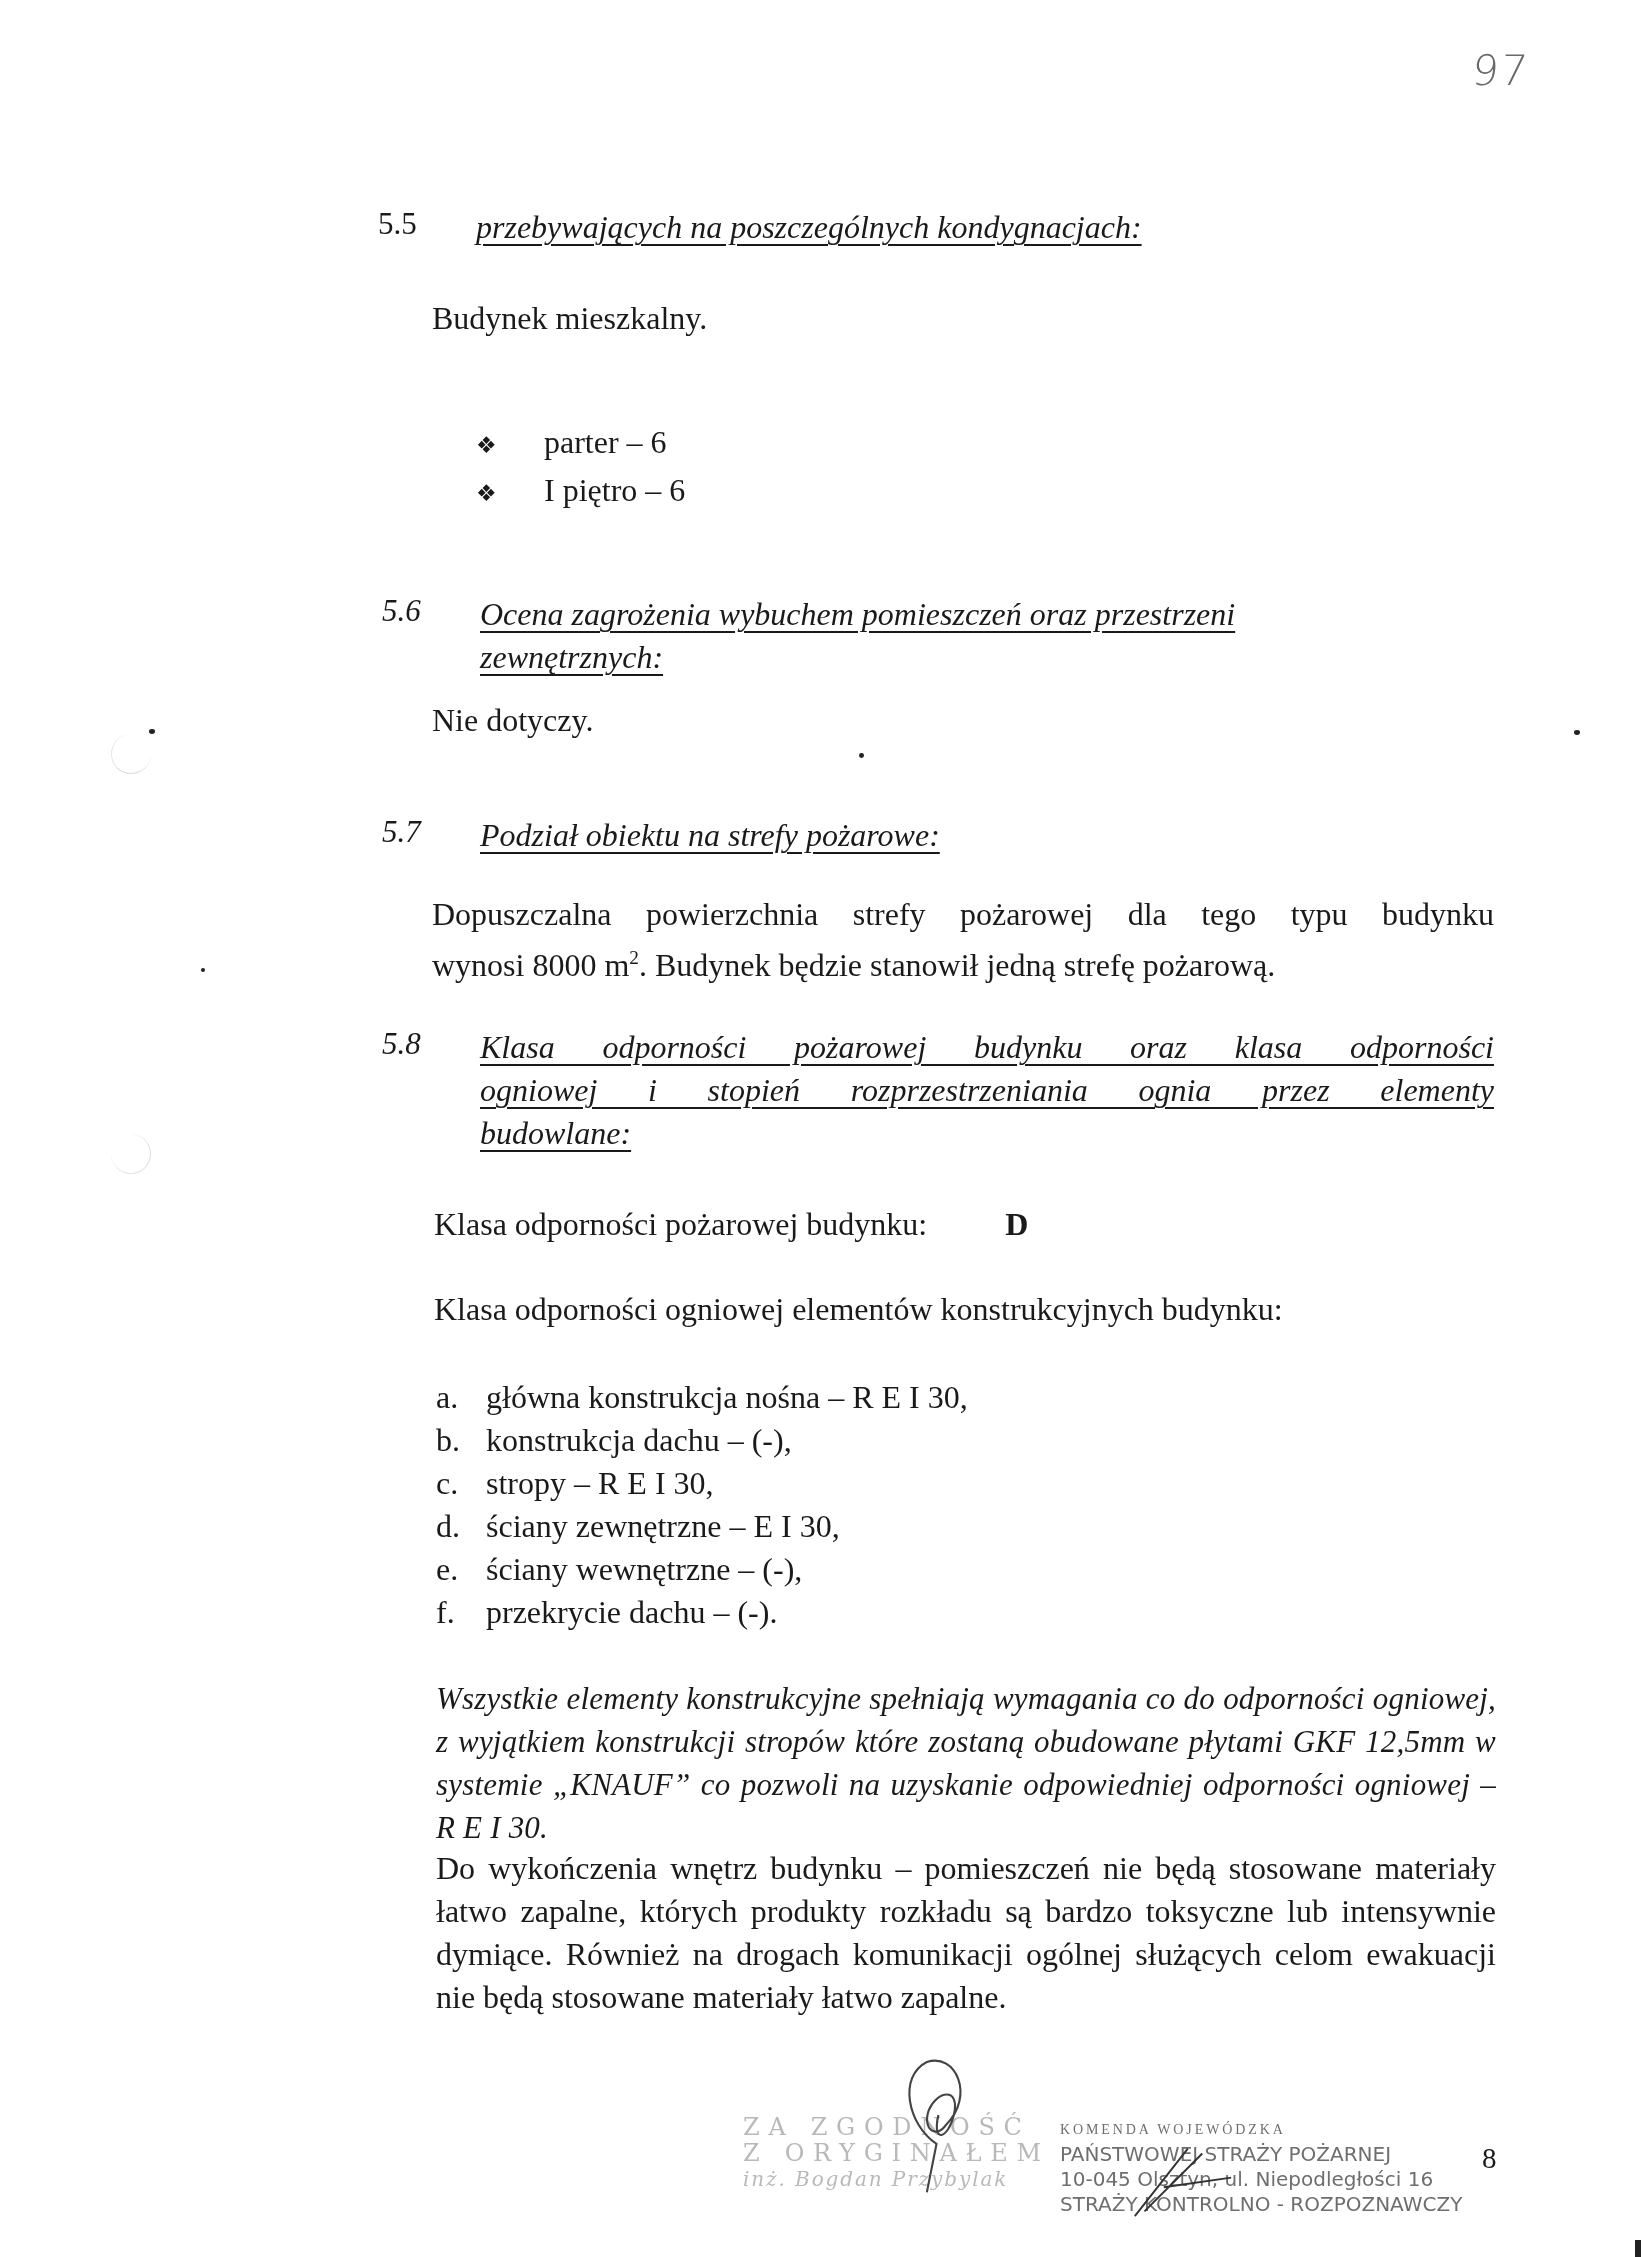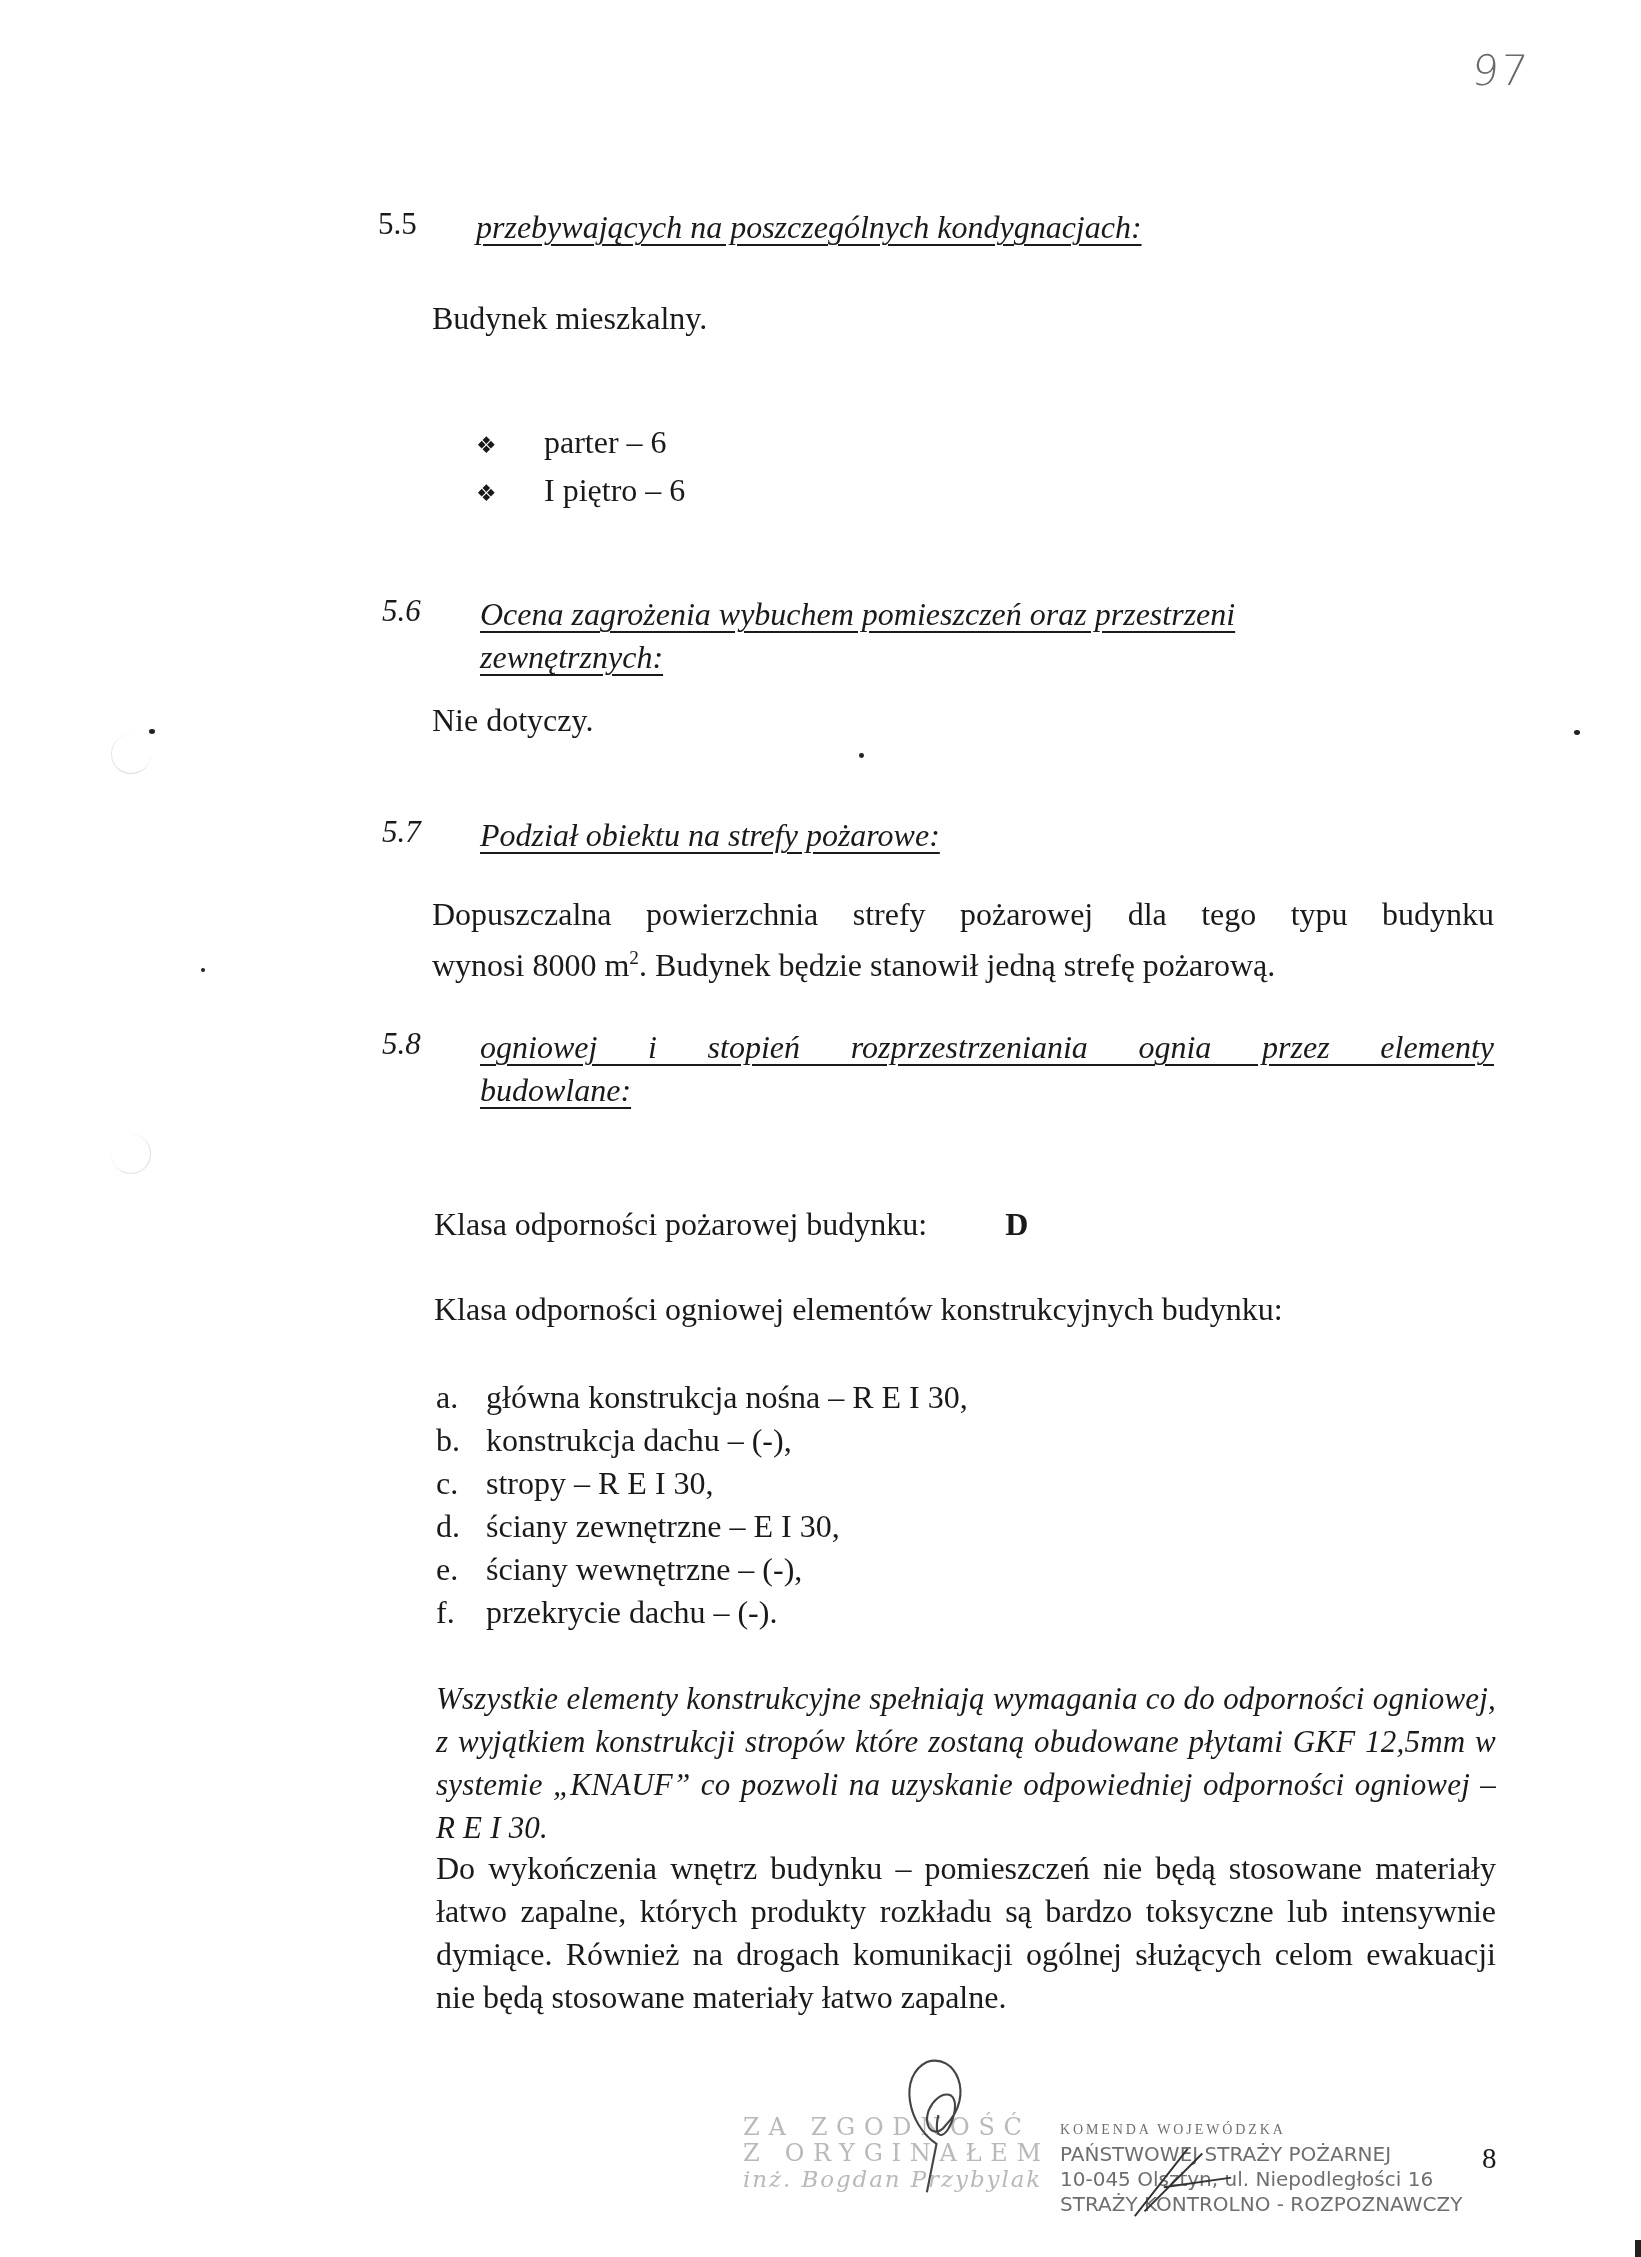--- a/index.html
+++ b/index.html
@@ -26,21 +26,21 @@
   .just { text-align: justify; }
   .bullet-row { display: flex; align-items: baseline; font-size: 32px; line-height: 45px; }
   .diamond { width: 68px; font-size: 23px; display: inline-block; }
   .list-row { display: flex; font-size: 32px; line-height: 43px; }
   .list-letter { width: 50px; display: inline-block; }
   .italic-para { font-style: italic; font-size: 31px; line-height: 43px; text-align: justify; letter-spacing: 0.2px; }
   .stamp-gray {
     left: 743px; top: 2114px; font-family: "DejaVu Serif", serif; color: #b9b9b9;
     font-size: 24px; line-height: 26px; letter-spacing: 8.7px;
   }
-  .stamp-gray .sig-name { font-style: italic; letter-spacing: 1.9px; font-size: 23px; }
+  .stamp-gray .sig-name { font-style: italic; letter-spacing: 1.9px; font-size: 20px; }
   .stamp-kw {
     left: 1060px; top: 2117px; color: #6e6e6e; font-family: "DejaVu Sans", sans-serif;
     font-size: 20px; line-height: 25px;
   }
   .stamp-kw .l1 { font-family: Liberation Serif, serif; letter-spacing: 2.9px; font-size: 14px; }
   .page-number { left: 1482px; top: 2142px; font-size: 29px; }
   .signature { left: 869px; top: 2057px; }
   .speck { position: absolute; background: #222; border-radius: 50%; }
   .binder-arc {
     position: absolute; width: 39px; height: 39px; border-radius: 50%;
@@ -105,20 +105,21 @@
   <div class="body just" style="text-align-last:justify;">Dopuszczalna powierzchnia strefy pożarowej dla tego typu budynku</div>
   <div class="body">
     <span>wynosi 8000 m</span><sup style="font-size:19.3px;">2</sup><span>. Budynek będzie stanowił jedną strefę pożarową.</span>
   </div>
 </div>
 
 <div class="abs" style="left:382px;top:1026px;width:1112px;">
   <div style="display:flex;">
     <span class="sec-num it" style="width:98px;">5.8</span>
     <div style="flex:1;">
+      <div class="heading just">Klasa odporności pożarowej budynku oraz klasa odporności</div>
       <div class="heading just">ogniowej i stopień rozprzestrzeniania ognia przez elementy</div>
       <div class="heading">budowlane:</div>
     </div>
   </div>
 </div>
 
 <div class="abs body" style="left:434px;top:1203px;">
   <span>Klasa odporności pożarowej budynku:</span>
   <span style="display:inline-block;width:62px;"></span>
   <b>D</b>

